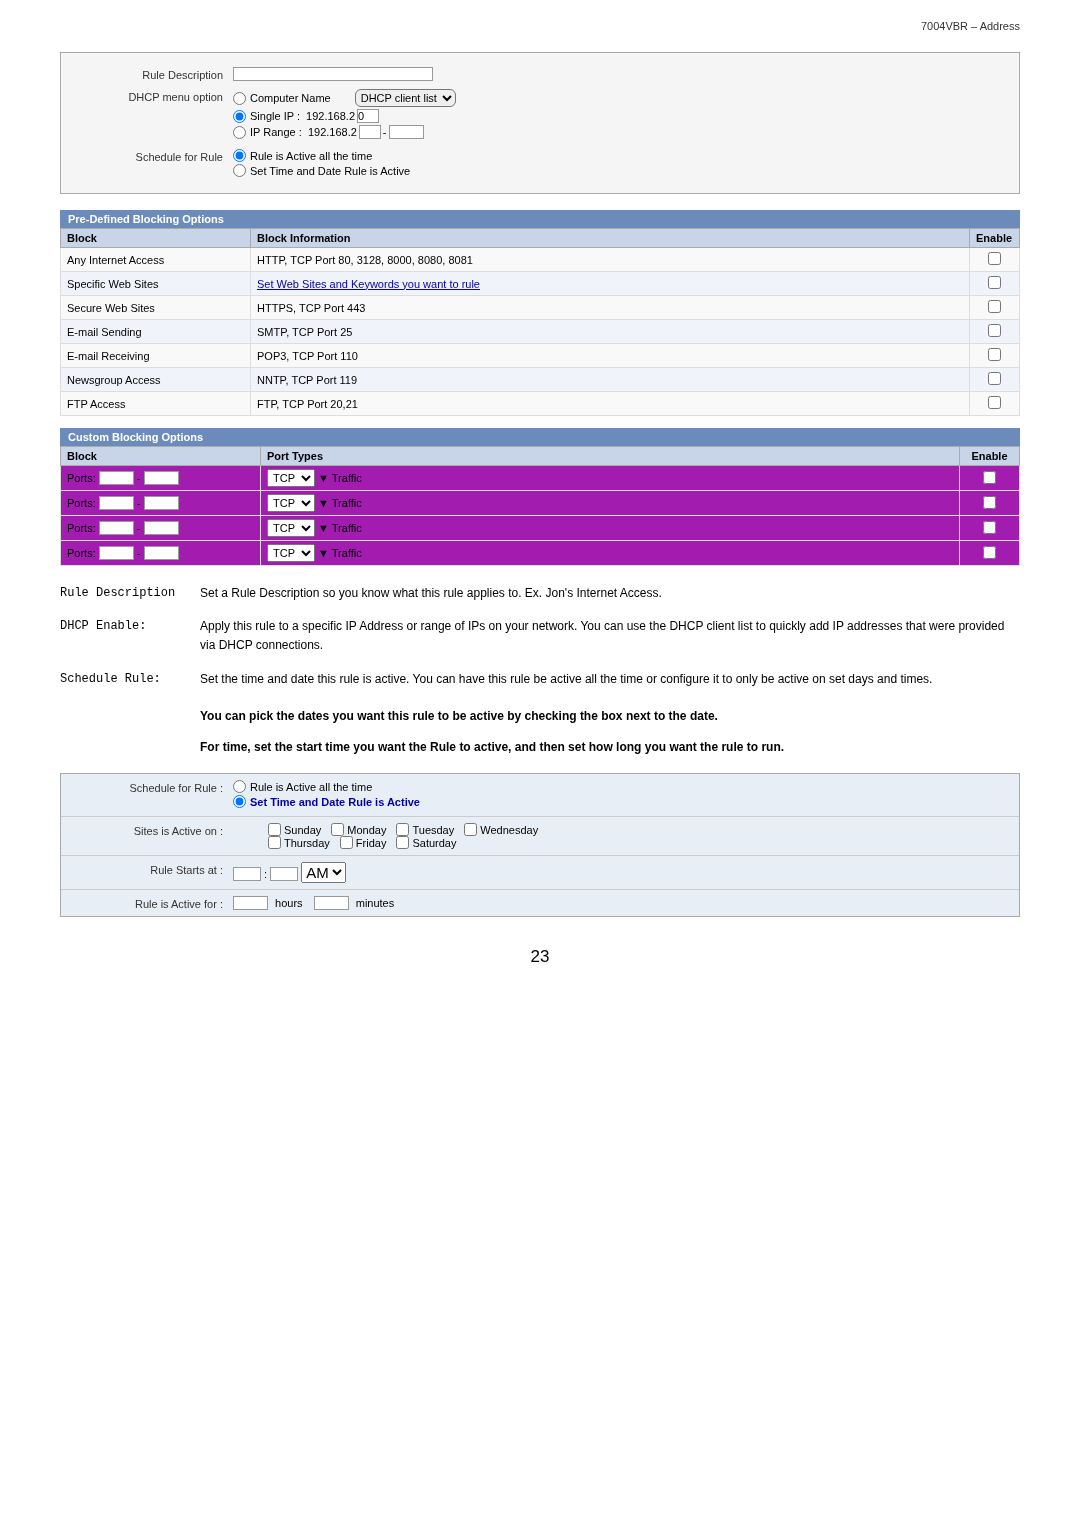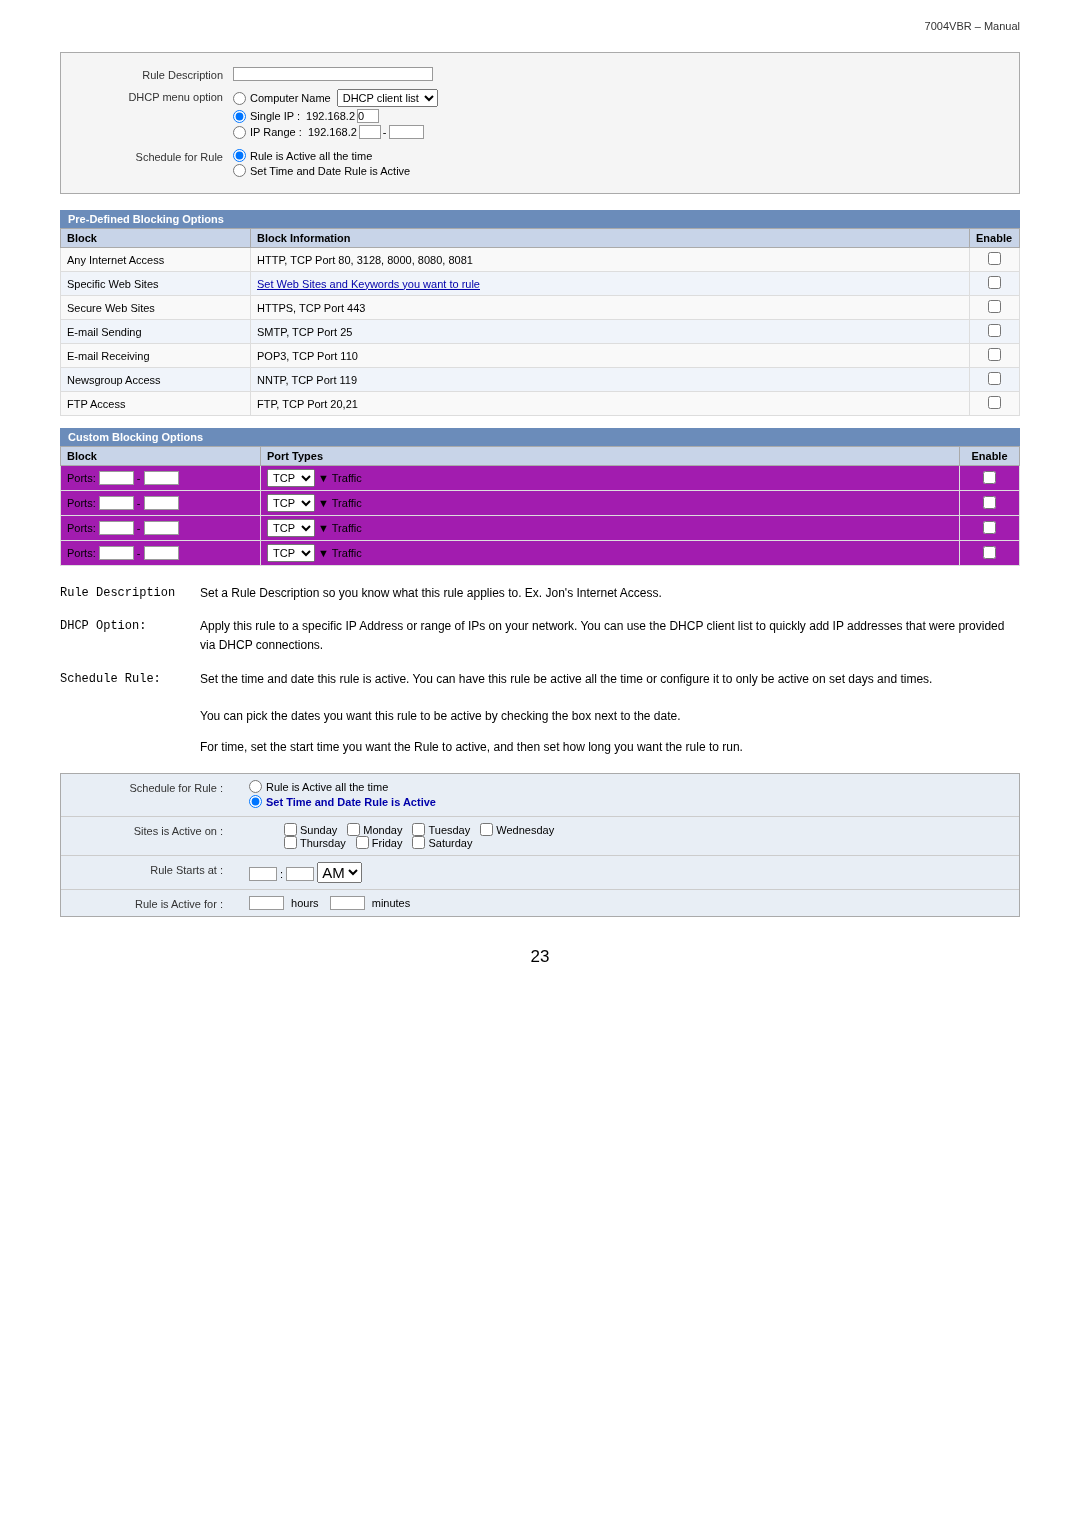--- a/index.html
+++ b/index.html
@@ -135,33 +135,33 @@
       flex-shrink: 0;
     }
     .explain-desc {
       flex: 1;
     }
     .explain-indent {
       margin-left: 140px;
       margin-bottom: 12px;
       font-size: 12px;
       line-height: 1.6;
+      font-weight: bold;
     }
     
     .schedule-panel {
       border: 1px solid #aaa;
       background: #e8eef5;
       margin-top: 16px;
     }
     .sched-row {
       display: flex;
       align-items: flex-start;
       padding: 6px 12px;
       border-bottom: 1px solid #ccc;
-      gap: 16px;
     }
     .sched-row:last-child { border-bottom: none; }
     .sched-label {
       width: 160px;
       text-align: right;
       padding-right: 10px;
       font-size: 11px;
       color: #333;
       flex-shrink: 0;
       padding-top: 2px;
@@ -192,37 +192,37 @@
       margin-top: 30px;
       font-size: 17px;
     }
     a { color: #00a; }
     .link-blue { color: #00a; text-decoration: underline; cursor: pointer; }
   </style>
 </head>
 <body>
 
 <div class="page-header">
-  <span>7004VBR – Manual</span>
+  <span>7004VBR – Address</span>
 </div>
 
 <div class="config-panel">
   <div class="config-row">
     <div class="config-label">Rule Description</div>
     <div class="config-content">
       <input type="text" style="width: 200px; font-size: 11px; border: 1px solid rgb(153, 153, 153);">
     </div>
   </div>
   <div class="config-row">
     <div class="config-label">DHCP menu option</div>
     <div class="config-content">
       <div class="radio-row">
         <input type="radio" name="dhcp_top" style="">
         <span>Computer Name</span>
-        <select class="dhcp-select" style="margin-left:6px;">
+        <select class="dhcp-select" style="margin-left:24px;border-radius:6px;">
           <option>DHCP client list</option>
         </select>
       </div>
       <div class="radio-row">
         <input type="radio" name="dhcp_top" checked="" style="">
         <span>Single IP : &nbsp;</span>
         <span>192.168.2</span>
         <input type="text" class="ip-input" style="width: 22px; margin-left: 2px;" value="0">
       </div>
       <div class="radio-row">
@@ -334,21 +334,21 @@
 </div>
 
 <div class="explain-section">
   <div class="explain-item">
     <div class="explain-term">Rule Description</div>
     <div class="explain-desc">
       Set a Rule Description so you know what this rule applies to. Ex. Jon's Internet Access.
     </div>
   </div>
   <div class="explain-item">
-    <div class="explain-term">DHCP Option:</div>
+    <div class="explain-term">DHCP Enable:</div>
     <div class="explain-desc">
       Apply this rule to a specific IP Address or range of IPs on your network. You can use the DHCP client list to quickly add IP addresses that were provided via DHCP connections.
     </div>
   </div>
   <div class="explain-item">
     <div class="explain-term">Schedule Rule:</div>
     <div class="explain-desc">
       Set the time and date this rule is active.  You can have this rule be active all the time or configure it to only be active on set days and times.
     </div>
   </div>

